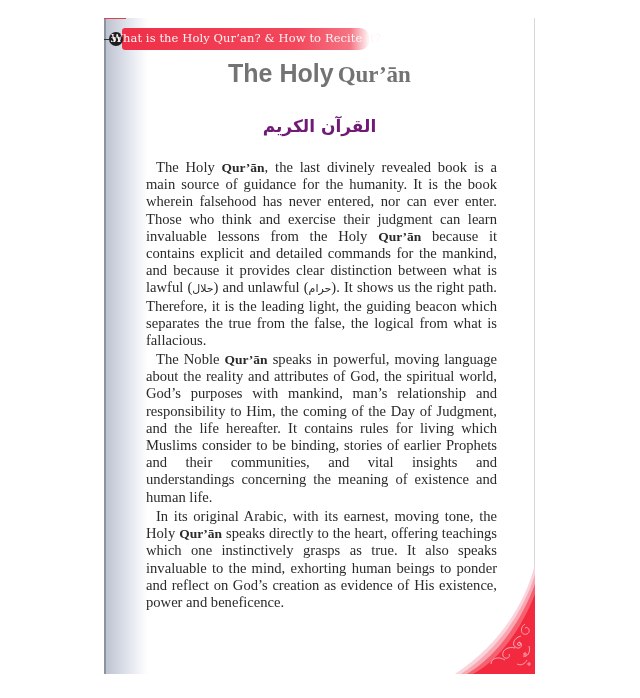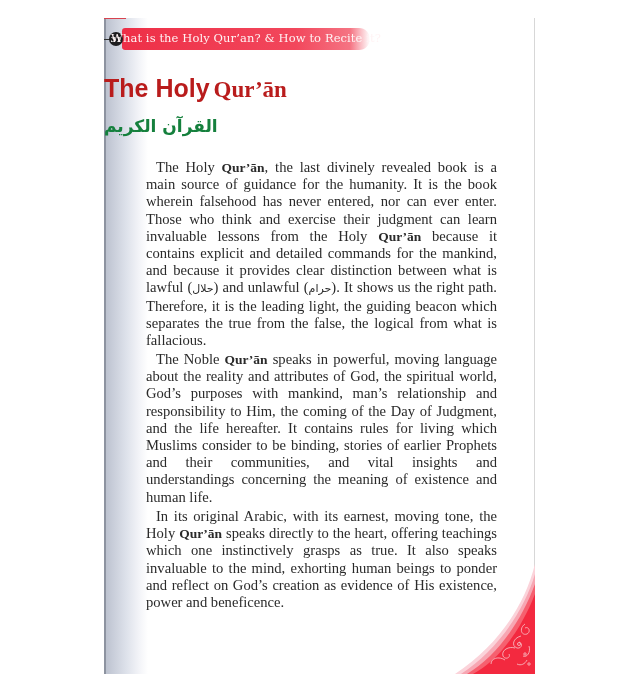--- a/index.html
+++ b/index.html
@@ -86,45 +86,45 @@
     left: 0px;
     top: 21px;
     width: 6px;
     height: 1px;
     background: #333;
   }
   .title {
     position: absolute;
     left: 0;
     width: 100%;
-    top: 56px;
-    text-align: left;
-    color: #b91c1c;
+    top: 41px;
+    text-align: center;
+    color: #737373;
     white-space: nowrap;
   }
   .title-sans {
     font-family: "Liberation Sans", sans-serif;
     font-weight: bold;
     font-size: 25px;
   }
   .title-serif {
     font-family: "Liberation Serif", serif;
     font-weight: bold;
     font-size: 23px;
   }
   .arabic-title {
     position: absolute;
     left: 0;
     width: 100%;
     top: 98px;
-    text-align: left;
+    text-align: center;
     font-family: "DejaVu Sans", sans-serif;
     font-size: 17px;
     font-weight: bold;
-    color: #15803d;
+    color: #701a75;
     direction: rtl;
   }
   .body-text {
     position: absolute;
     left: 34px;
     width: 351px;
     color: #2a2a2a;
     font-size: 14.6px;
     line-height: 17.2px;
     text-align: justify;

